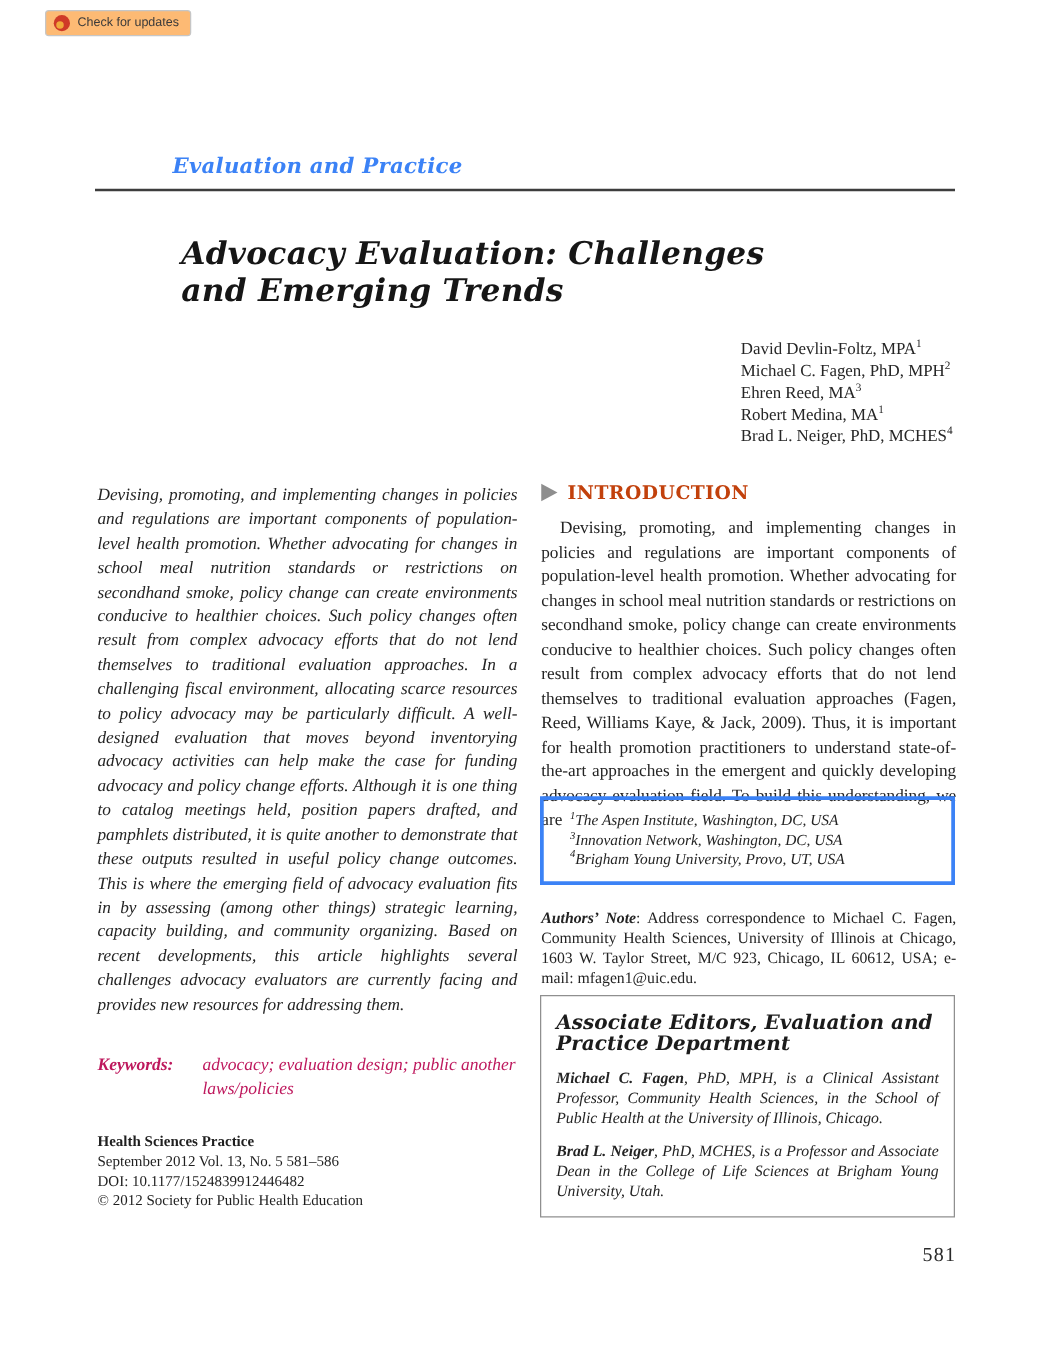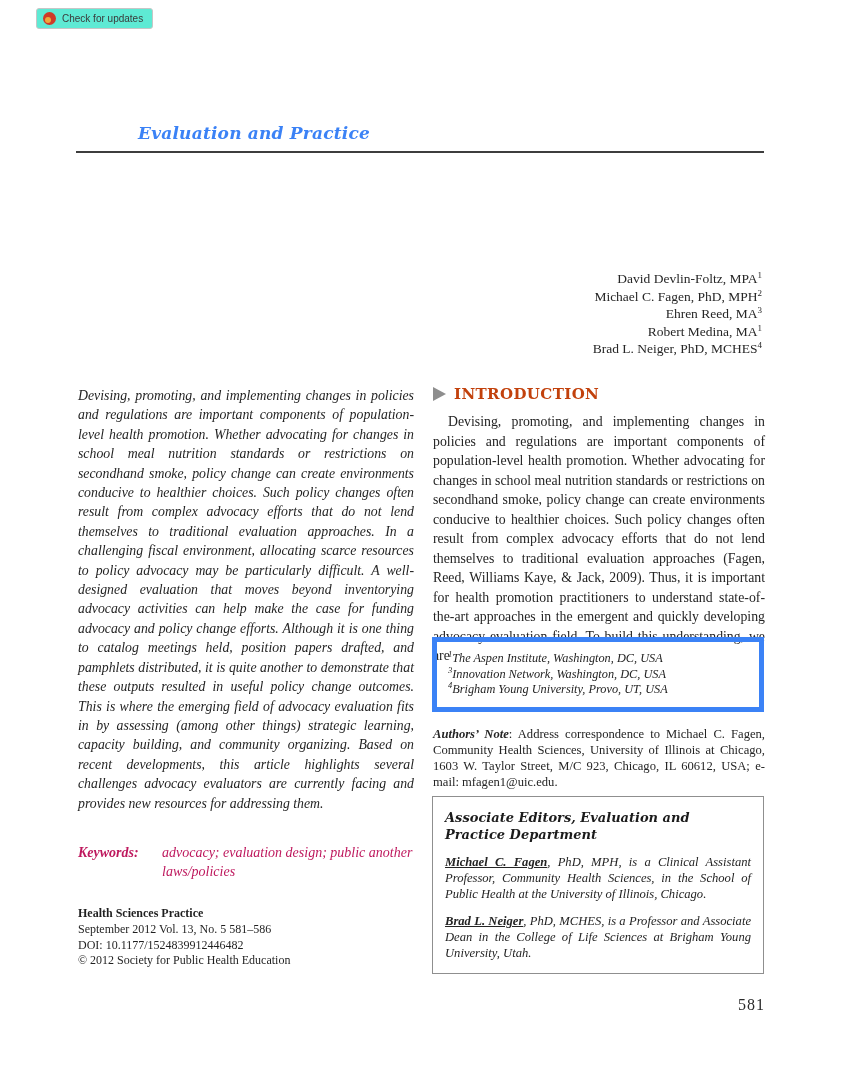--- a/index.html
+++ b/index.html
@@ -10,21 +10,21 @@
     font-family:"Liberation Serif",serif;
     color:#222;
     overflow:hidden;
     margin:0 auto;
   }
 
   
   .badge{
     position:absolute;left:36px;top:8px;
     display:flex;align-items:center;gap:6px;
-    background:#5eead4;border:1px solid #c6c6c6;border-radius:3px;
+    background:#fdba74;border:1px solid #c6c6c6;border-radius:3px;
     padding:3px 9px 3px 6px;
     font-family:"Liberation Sans",sans-serif;font-size:10px;color:#3a3a3a;
     cursor:pointer;
   }
   .crossmark{
     position:relative;width:13px;height:13px;border-radius:50%;
     background:#cf3a28;flex:0 0 13px;
   }
   .crossmark::after{
     content:"";position:absolute;left:2px;bottom:2px;
@@ -47,21 +47,21 @@
   .article-title{
     position:absolute;left:145px;top:188px;
     font-family:"DejaVu Serif",serif;
     font-size:25px;font-weight:bold;font-style:italic;color:#161616;
     line-height:1.18;letter-spacing:0.2px;
   }
 
   
   .authors-block{
     position:absolute;right:80px;top:270px;
-    text-align:right;font-size:13.5px;line-height:17.5px;color:#262626;
+    font-size:13.5px;line-height:17.5px;color:#262626;
   }
   .authors-block sup{font-size:9px;line-height:0;}
 
   
   .left-column{position:absolute;left:78px;top:386px;width:336px;}
   .abstract{
     font-style:italic;font-size:13.8px;line-height:19.4px;
     text-align:justify;color:#242424;margin:0;
   }
   .keywords-row{
@@ -90,64 +90,68 @@
     border-top:7px solid transparent;
     border-bottom:7px solid transparent;
   }
   .intro-paragraph{
     margin:9px 0 0 0;text-indent:15px;text-align:justify;
     font-size:13.8px;line-height:19.5px;color:#242424;
   }
 
   .affiliations-box{
     position:absolute;left:432px;top:637px;width:332px;box-sizing:border-box;
-    border:5px solid #3b82f6;padding:9px 11px;
+    border:3px solid #3b82f6;padding:9px 21px;
     font-style:italic;font-size:12.3px;line-height:15.6px;color:#242424;
   }
   .affiliations-box sup{font-size:8.5px;line-height:0;}
 
   .authors-note{
     position:absolute;left:433px;top:726px;width:332px;
     font-size:12.6px;line-height:16px;text-align:justify;color:#242424;
   }
   .note-label{font-weight:bold;font-style:italic;}
 
   .editors-box{
     position:absolute;left:432px;top:796px;width:332px;box-sizing:border-box;
     border:1px solid #8f8f8f;padding:12px 12px 12px;color:#242424;
   }
   .editors-heading{
     font-family:"DejaVu Serif",serif;
-    font-weight:bold;font-style:italic;font-size:13px;line-height:17px;
+    font-weight:bold;font-style:italic;font-size:16px;line-height:17px;
     color:#1b1b1b;margin:0;
   }
   .editor-entry{
     margin:11px 0 0 0;font-style:italic;font-size:12.6px;line-height:16px;
     text-align:justify;
   }
-  .entry-name{font-weight:bold;text-decoration:underline;}
+  .entry-name{font-weight:bold;}
 
   .page-number{
     position:absolute;right:77px;top:996px;
     font-size:16px;letter-spacing:1px;color:#2a2a2a;
   }
 </style>
 </head>
 <body>
 
 <div class="page">
 
   <div class="badge">
     <span class="crossmark"></span>
     <span>Check for updates</span>
   </div>
 
   <div class="section-header">Evaluation and Practice</div>
   <div class="header-rule"></div>
 
+  <div class="article-title">
+    <div>Advocacy Evaluation: Challenges</div>
+    <div>and Emerging Trends</div>
+  </div>
 
   <div class="authors-block">
       <div>David Devlin-Foltz, MPA<sup>1</sup></div>
       <div>Michael C. Fagen, PhD, MPH<sup>2</sup></div>
       <div>Ehren Reed, MA<sup>3</sup></div>
       <div>Robert Medina, MA<sup>1</sup></div>
       <div>Brad L. Neiger, PhD, MCHES<sup>4</sup></div>
     </div>
 
   <div class="left-column">

